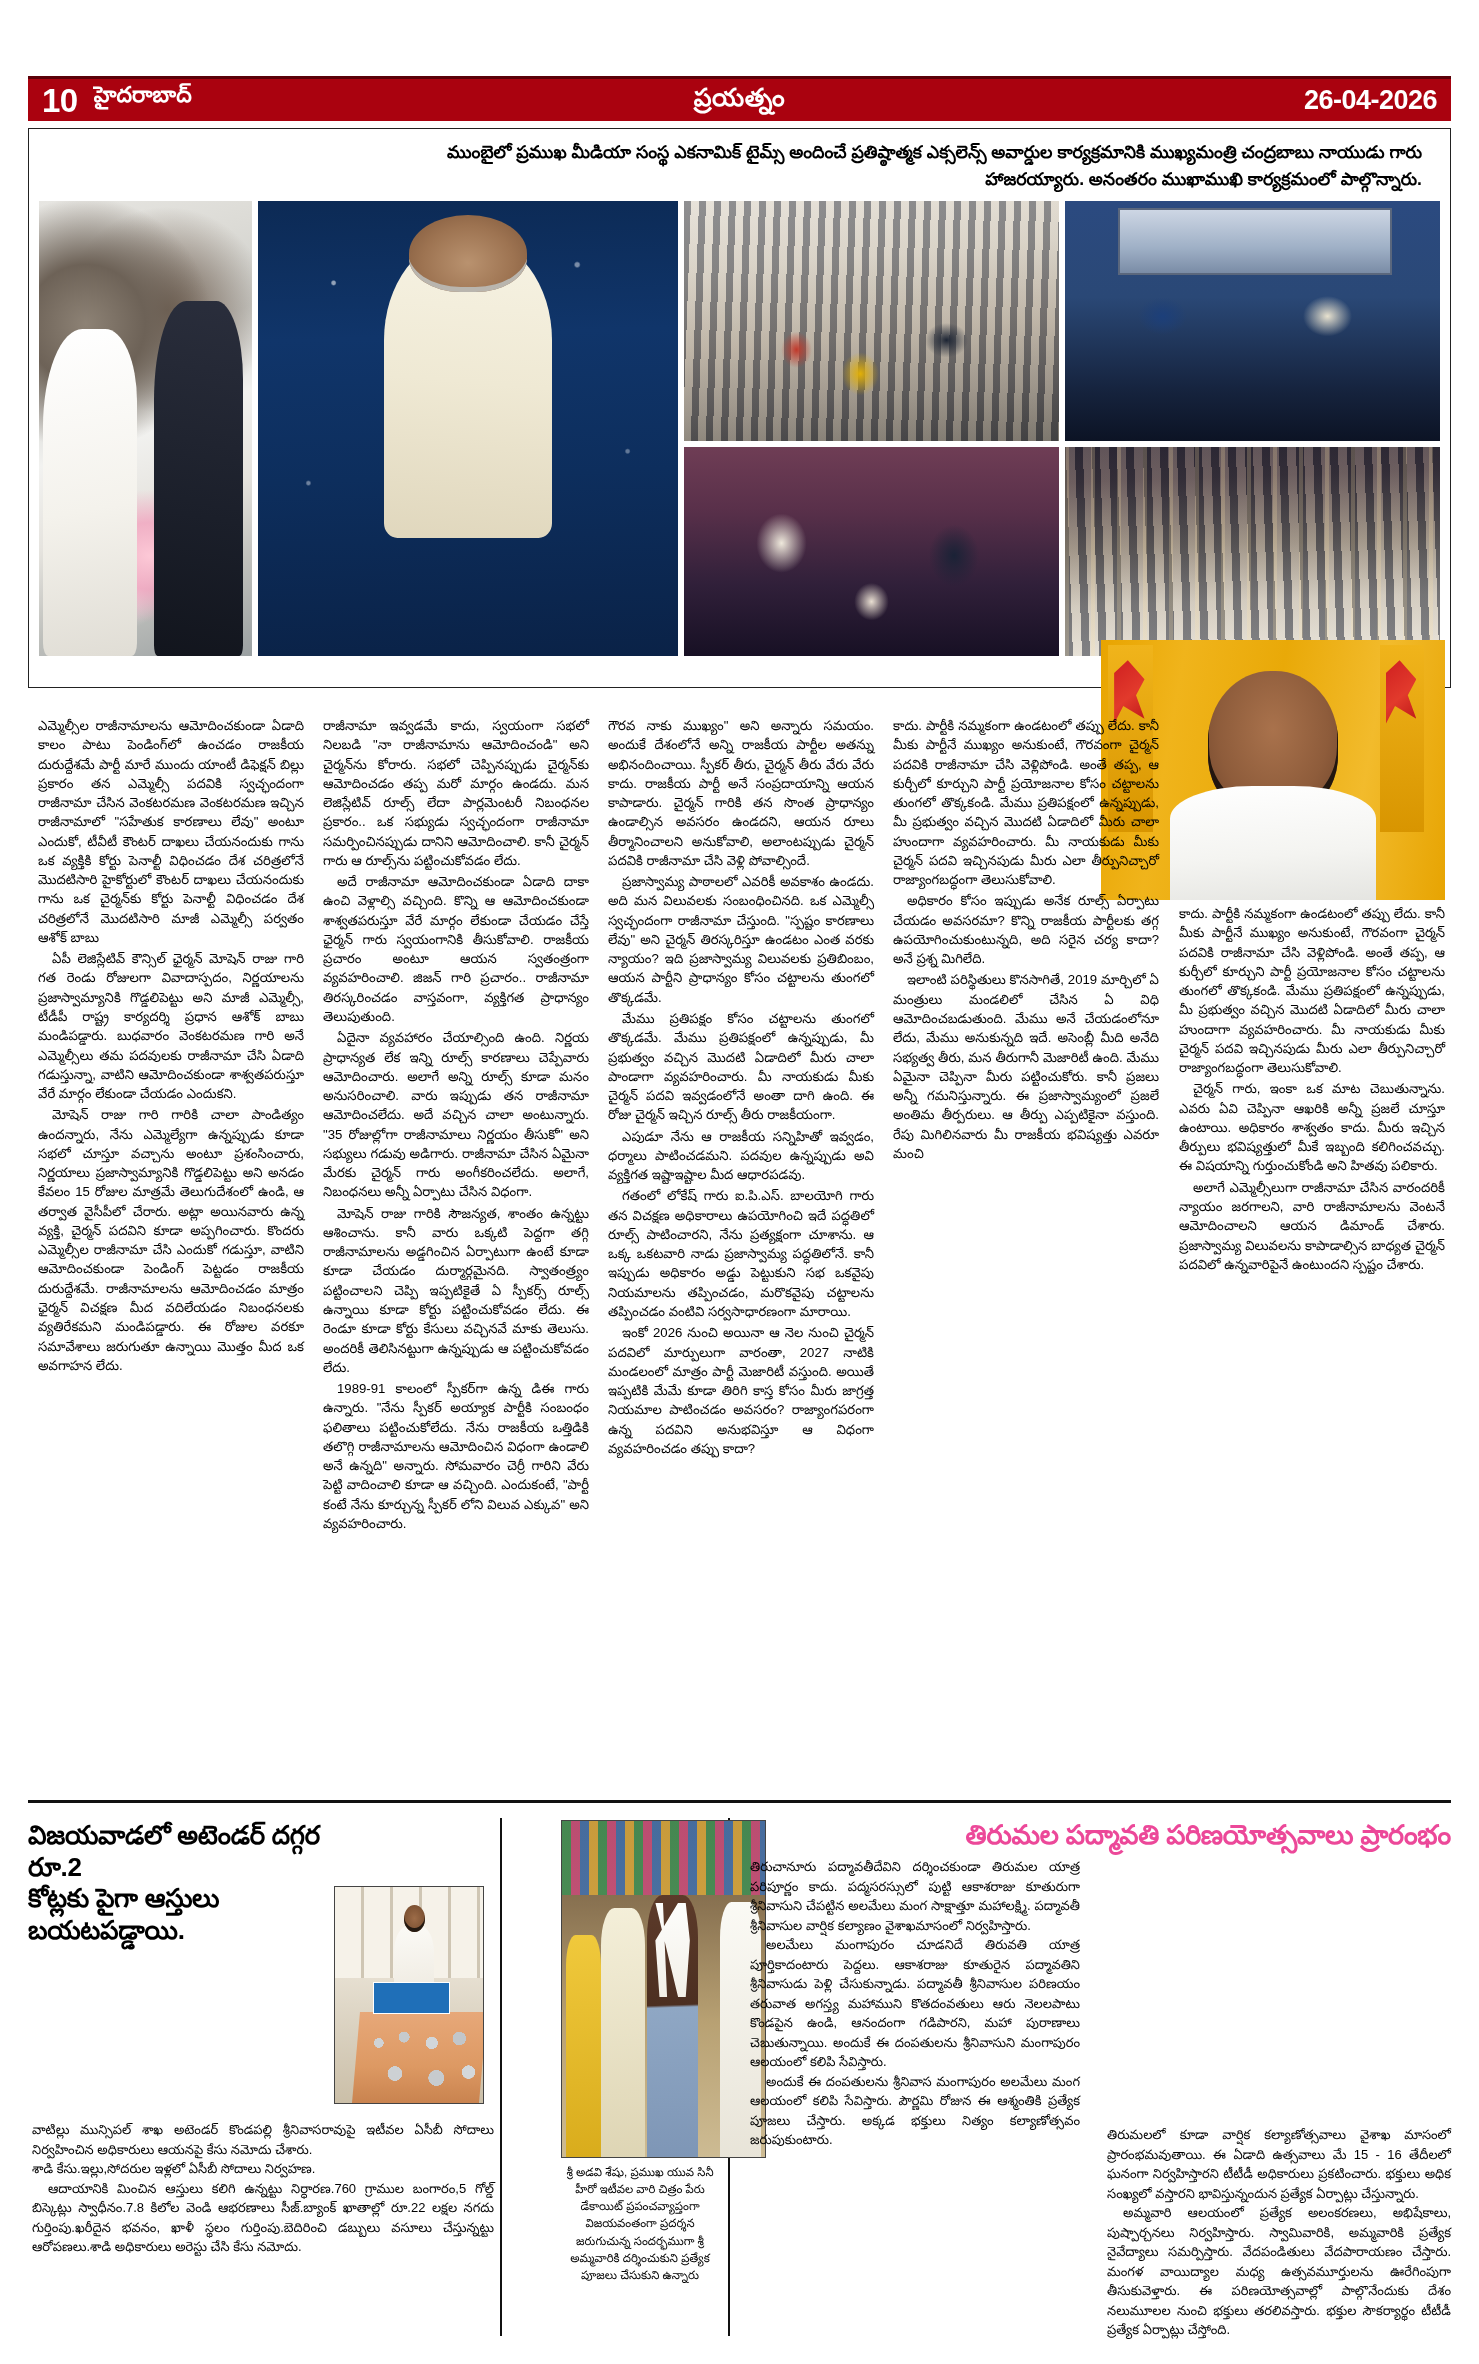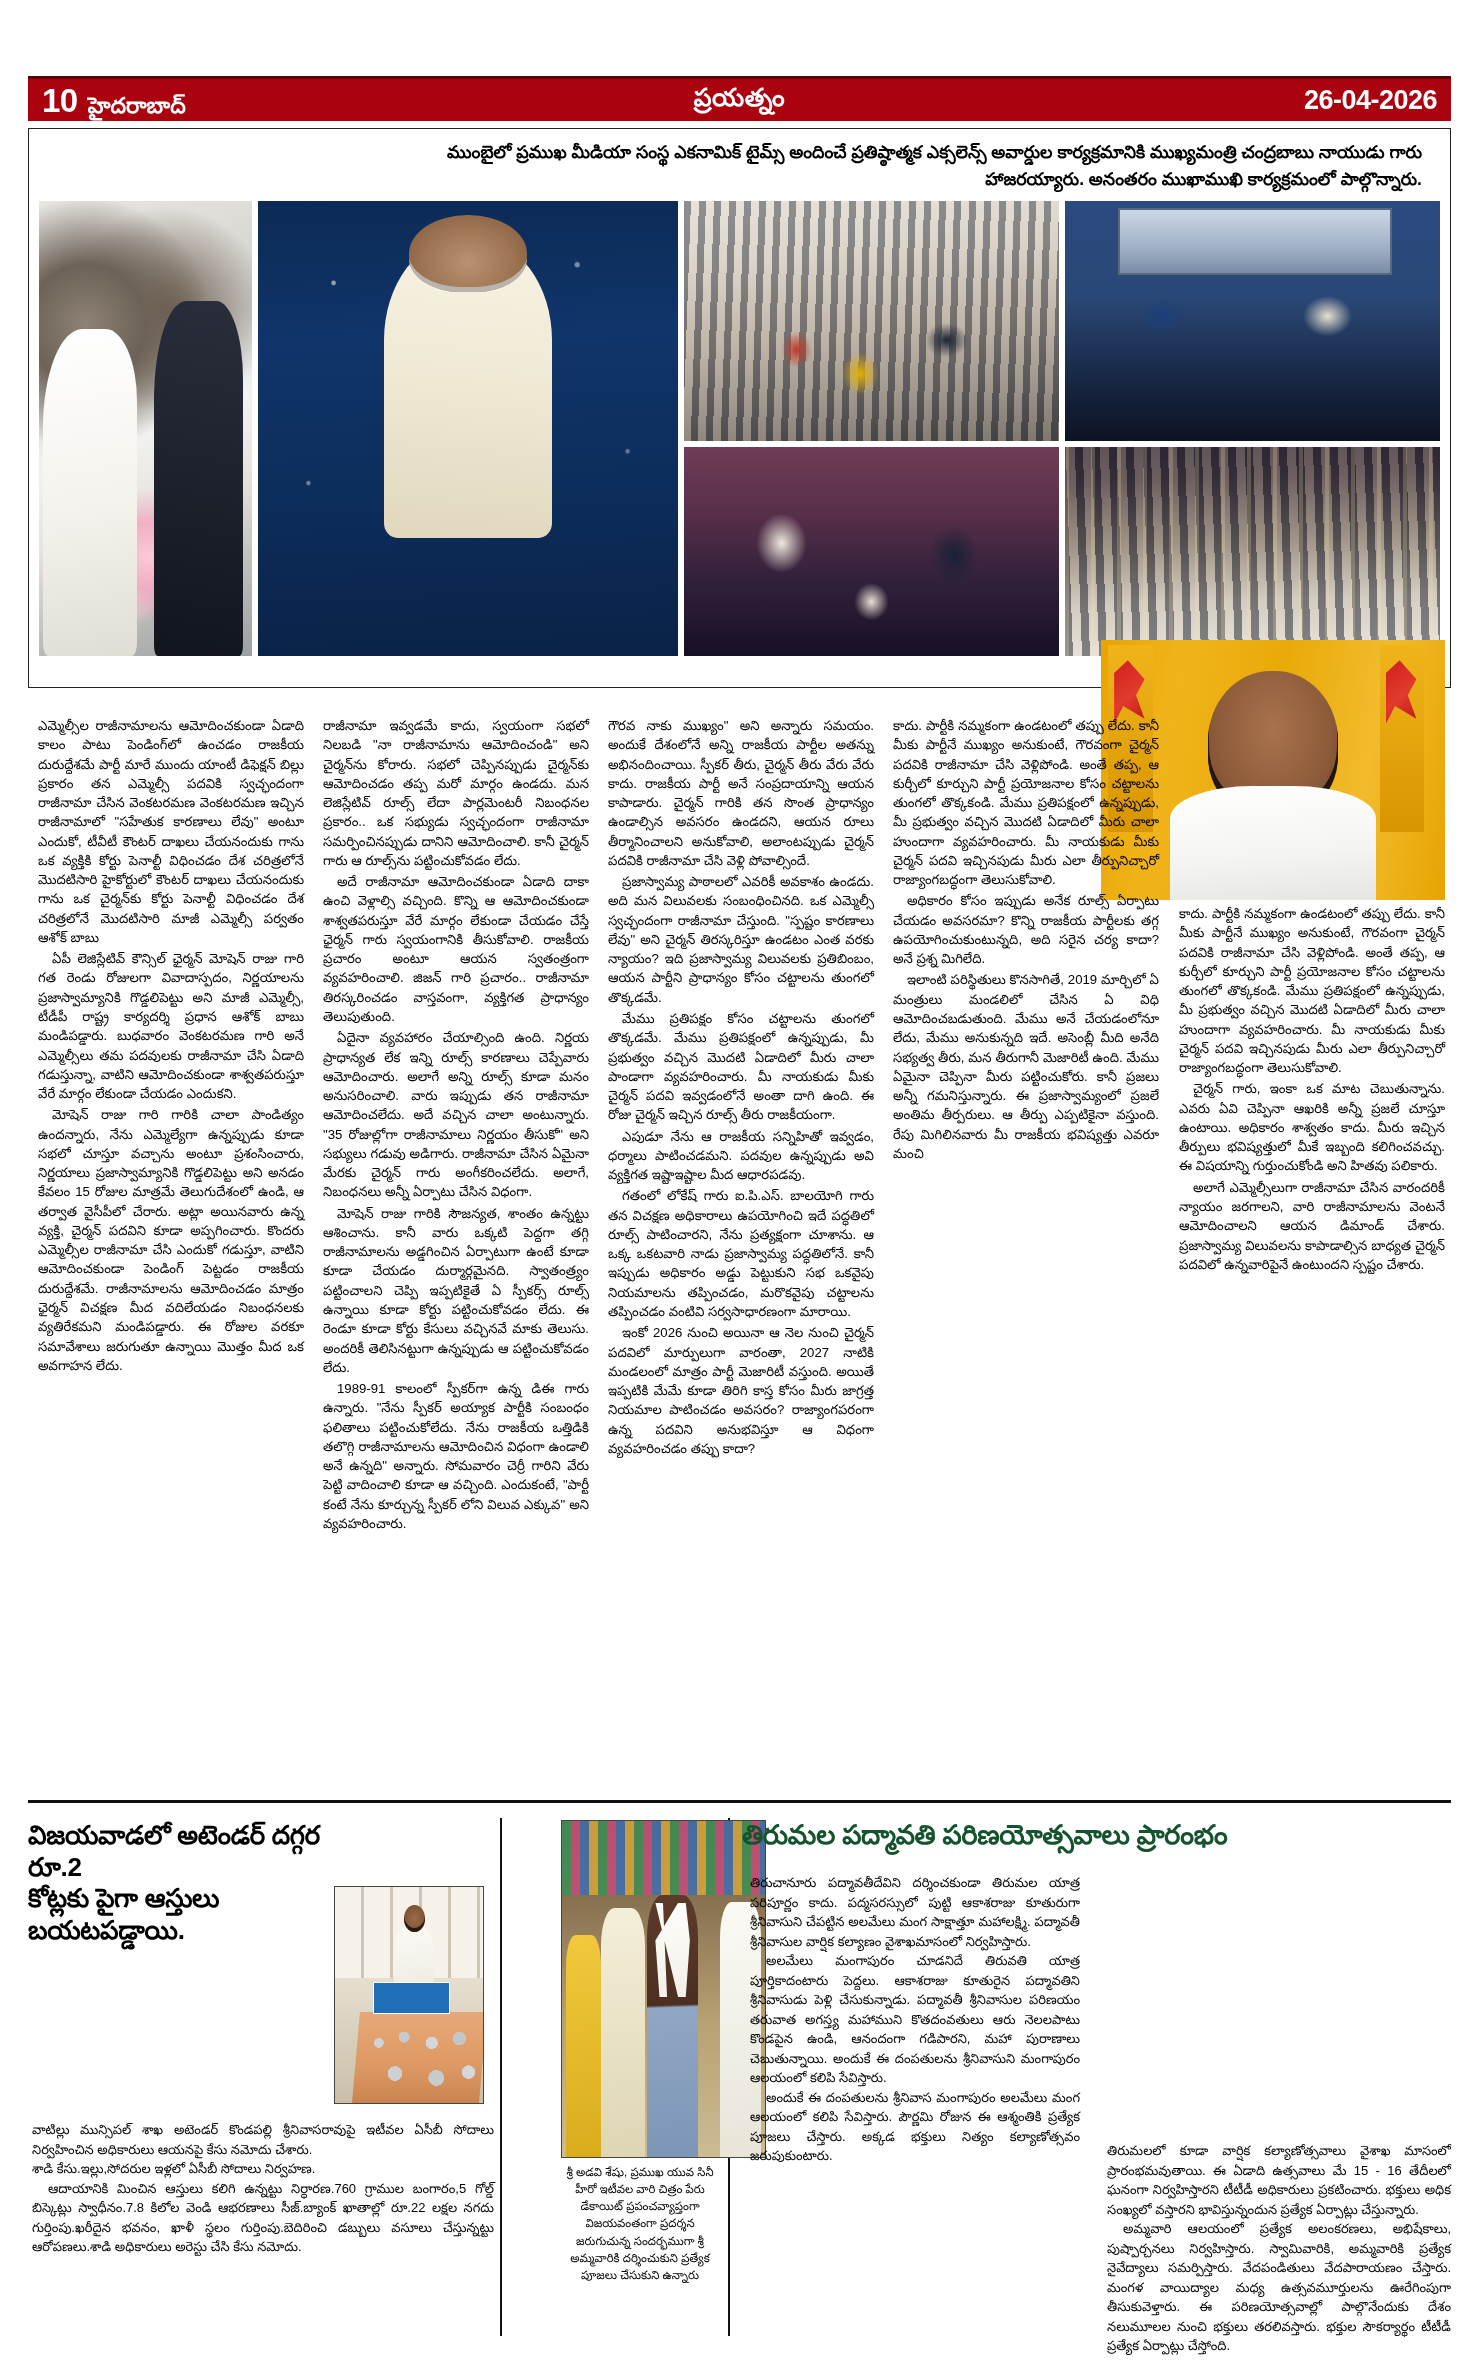--- a/index.html
+++ b/index.html
@@ -22,21 +22,21 @@
   
   .masthead {
     position:absolute; left:28px; top:76px;
     width:1423px; height:45px;
     background:#AA020F;
     border-top:3px solid #5b0108;
     display:flex; align-items:center;
     padding:0 14px;
     color:#fff;
   }
-  .mh-left { display:flex; align-items:flex-end; gap:10px; flex:0 0 auto; }
+  .mh-left { display:flex; align-items:flex-start; gap:16px; flex:0 0 auto; }
   .mh-pageno {
     font-size:33px; font-weight:bold;
     letter-spacing:-0.5px; line-height:1;
     font-family:"Liberation Sans", sans-serif;
   }
   .mh-city {
     font-size:22px; font-weight:bold; line-height:1;
     font-family:"Liberation Sans", sans-serif;
   }
   .mh-title {
@@ -338,22 +338,22 @@
   .bc-photo .p-white  { right:2%; width:20%; height:76%;
     background:linear-gradient(175deg,#fbfaf5,#e8e4d8); border-radius:28% 28% 0 0/14% 14% 0 0; }
   .bc-cap {
     margin-top:5px; font-size:11.6px; line-height:1.48;
     text-align:center; color:#000; padding:0 2px;
   }
 
   
   .br { position:absolute; left:714px; top:8px; width:709px; }
   .br-head {
-    font-size:27px; font-weight:bold; text-align:left;
-    color:#14532d; margin-bottom:16px; letter-spacing:-0.3px;
+    font-size:27px; font-weight:bold; text-align:right;
+    color:#ec4899; margin-bottom:0; letter-spacing:-0.3px;
   }
   .br-cols { position:relative; width:709px; }
   .br-col { position:absolute; top:0; width:330px; }
   .brc1 { left:8px; }
   .brc2 { left:365px; top:268px; width:344px; }
   .br-col p {
     font-size:13px; line-height:1.5; text-align:justify;
     text-indent:16px; color:#000;
   }
   .br-col p.noind { text-indent:0; }

